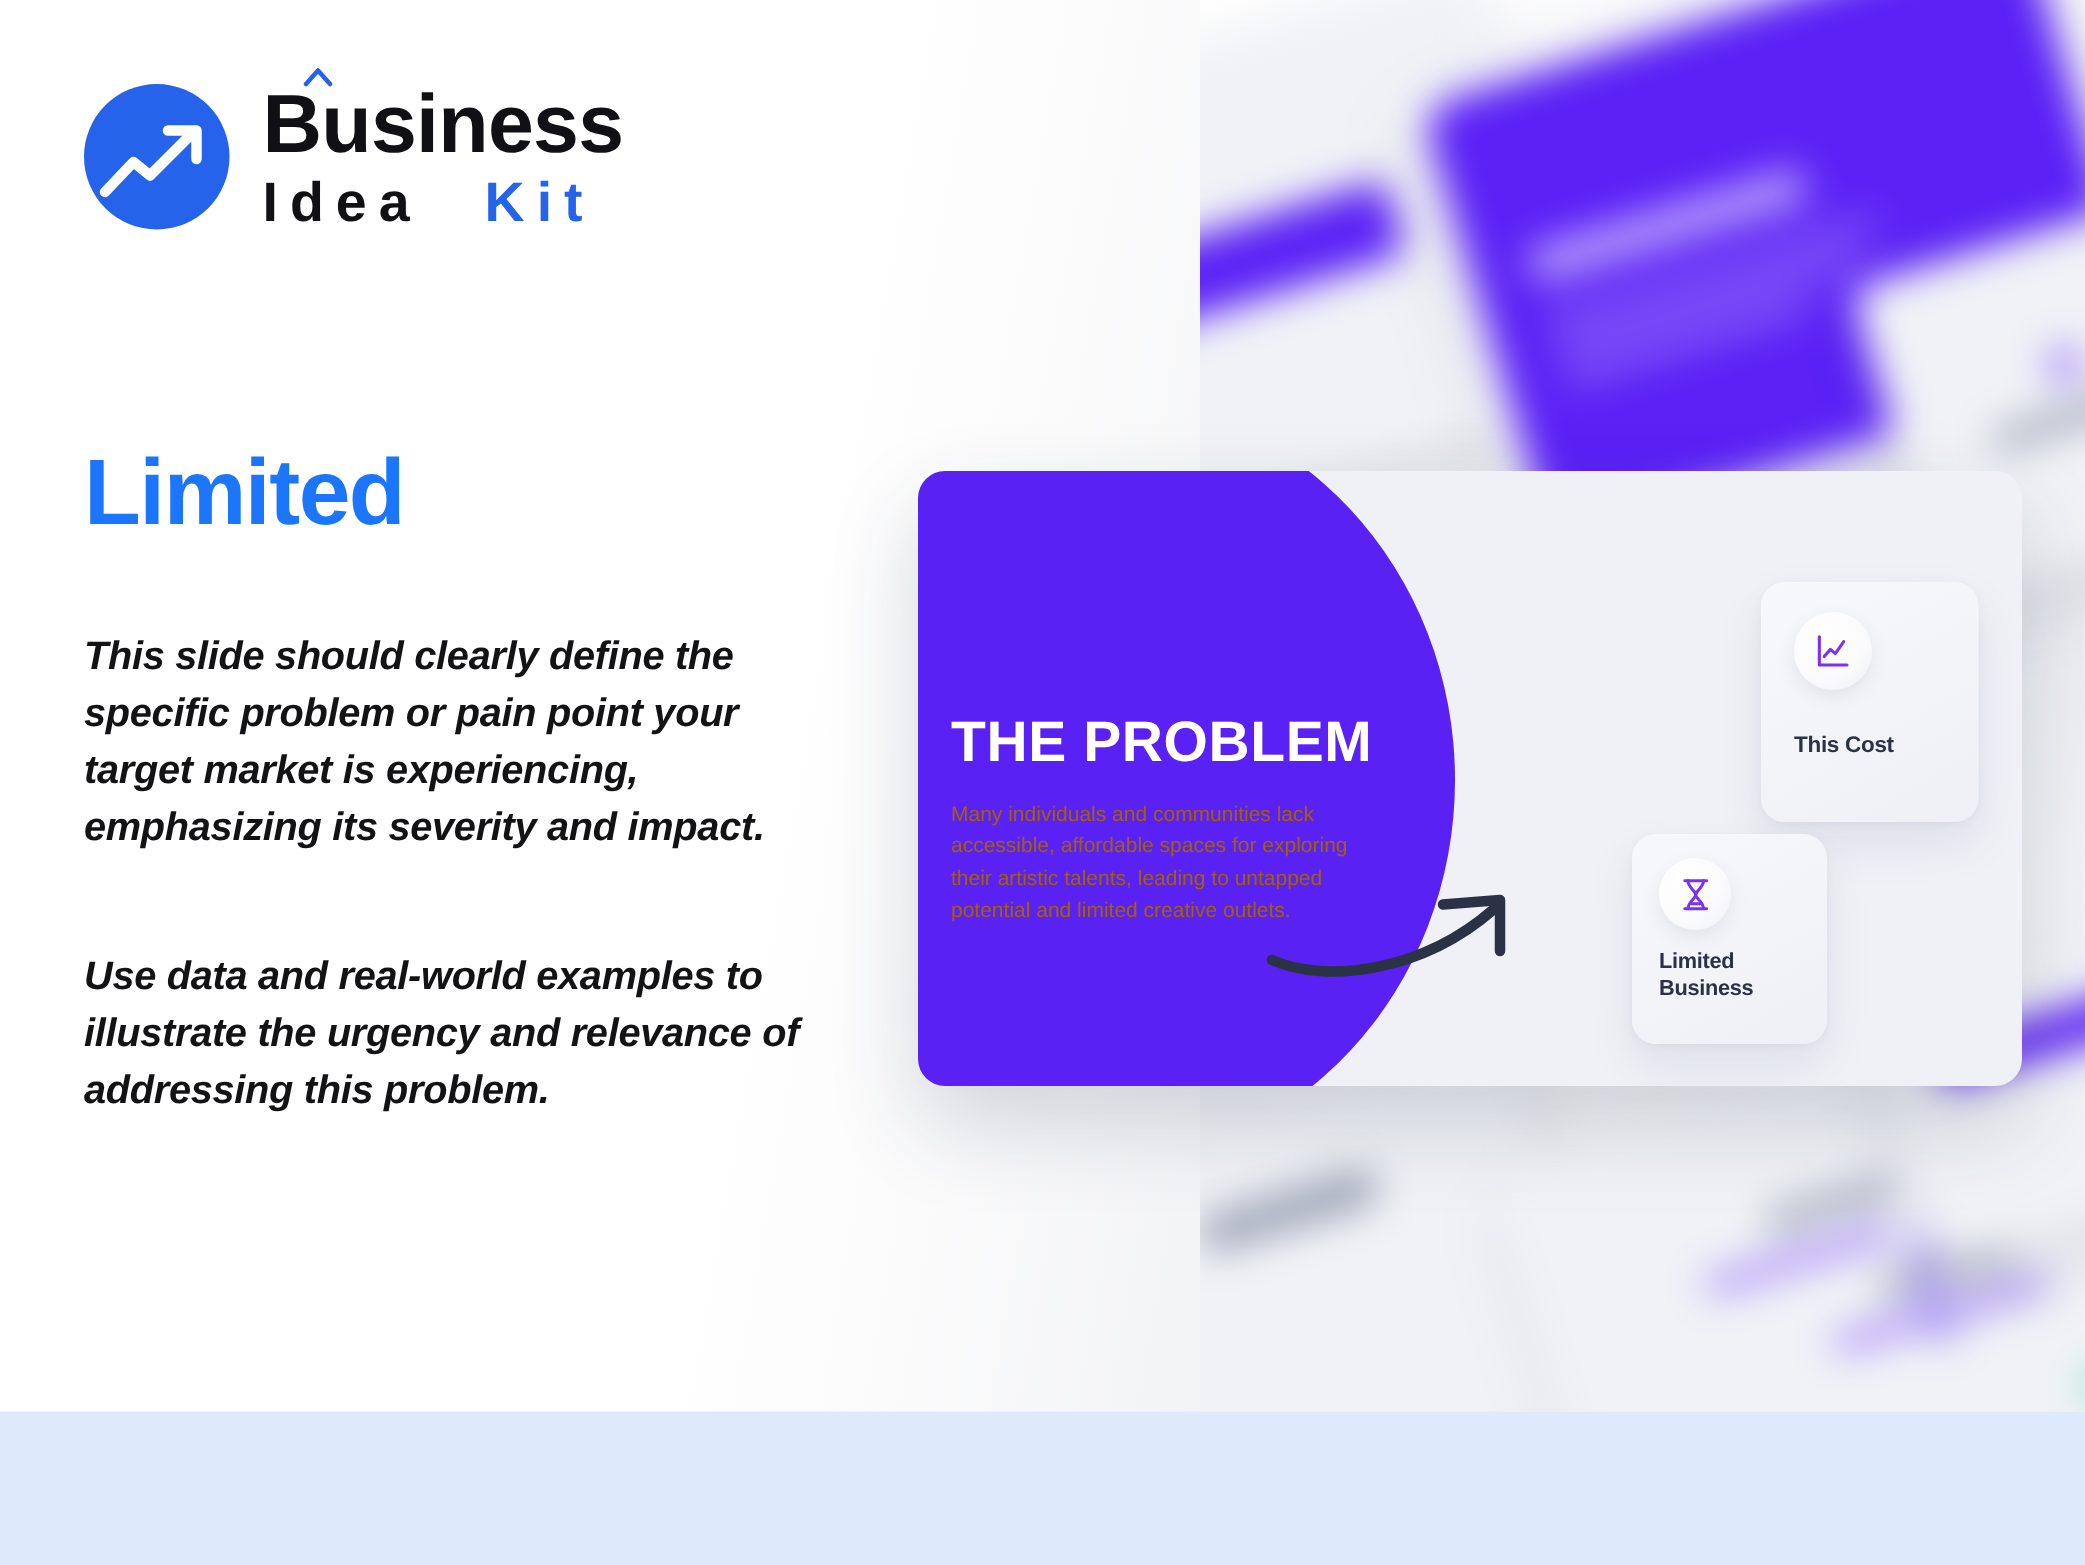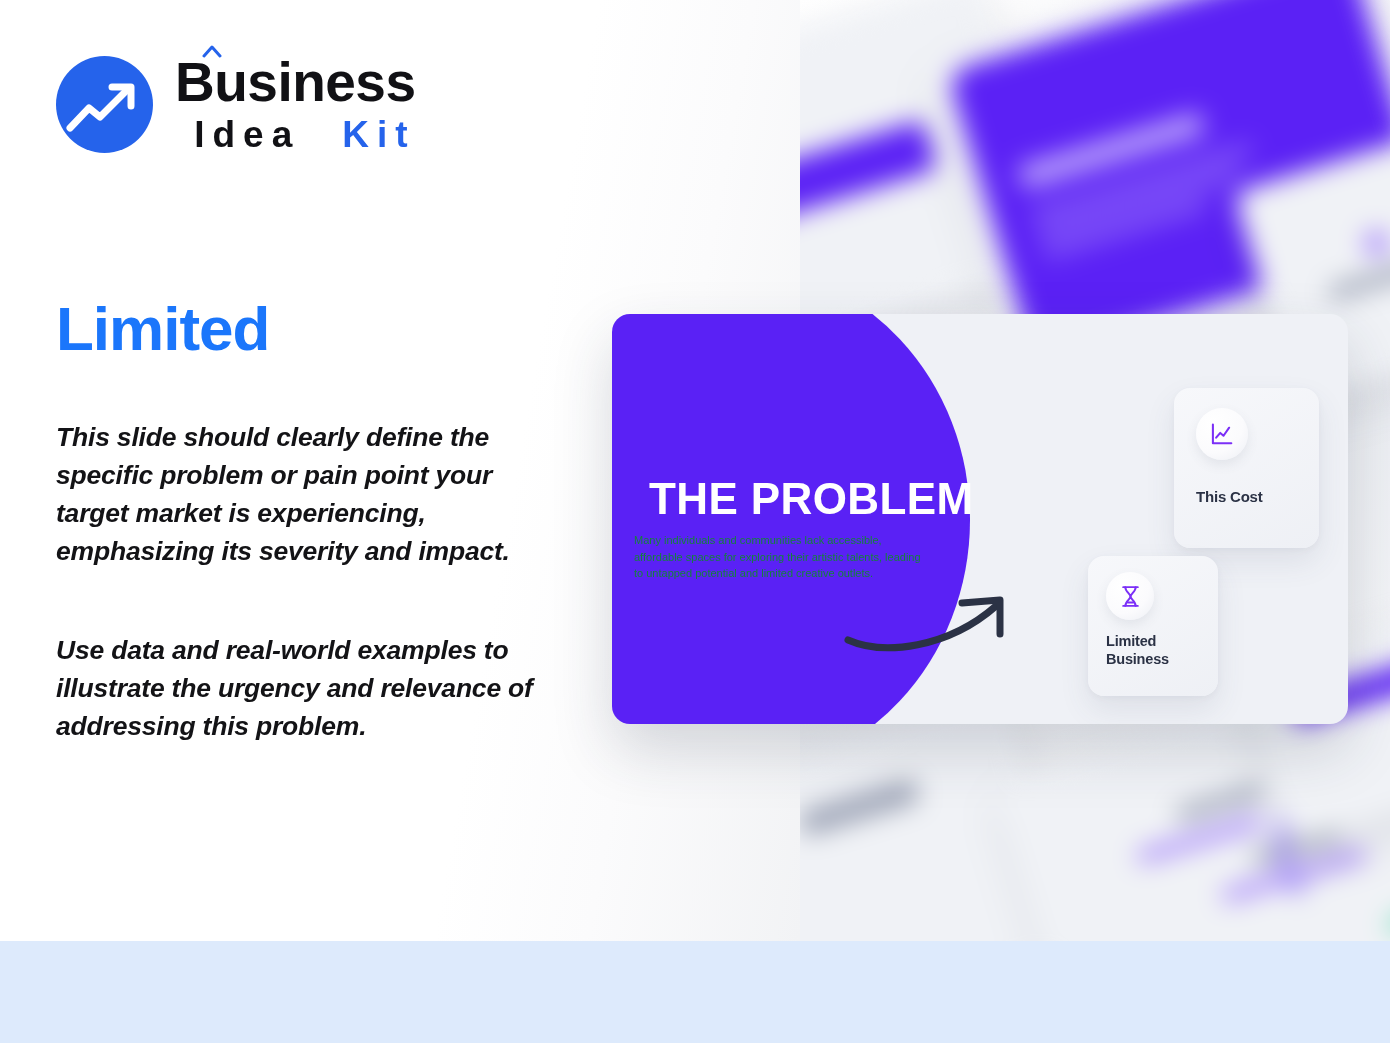--- a/index.html
+++ b/index.html
@@ -47,21 +47,20 @@
     position: relative;
     flex: 0 0 auto;
     overflow: hidden;
   }
   .logo-mark svg { position: absolute; left: 0; top: 0; }
 
   .logo-words {
     display: flex;
     flex-direction: column;
     line-height: 1;
-    align-items: flex-end;
   }
   .logo-business {
     font-size: 55px;
     font-weight: 700;
     letter-spacing: -0.5px;
     color: #111115;
     position: relative;
   }
   .logo-hat {
     position: absolute;
@@ -161,36 +160,35 @@
     height: 512px;
     background: #5a21f5;
     border-radius: 50%;
   }
 
   .slide-title {
     position: absolute;
     left: 22px;
     top: 160px;
     width: 330px;
-    font-size: 44px;
+    font-size: 38px;
     font-weight: 700;
     color: #ffffff;
     letter-spacing: 0.4px;
     z-index: 3;
-    margin-left: 15px;
   }
 
   .slide-body {
     position: absolute;
     left: 22px;
     top: 218px;
     width: 292px;
-    font-size: 11px;
+    font-size: 14px;
     line-height: 1.52;
-    color: #15803d;
+    color: #a16207;
     z-index: 3;
   }
 
   .curve-arrow {
     position: absolute;
     left: 232px;
     top: 276px;
     width: 175px;
     height: 66px;
     z-index: 4;

